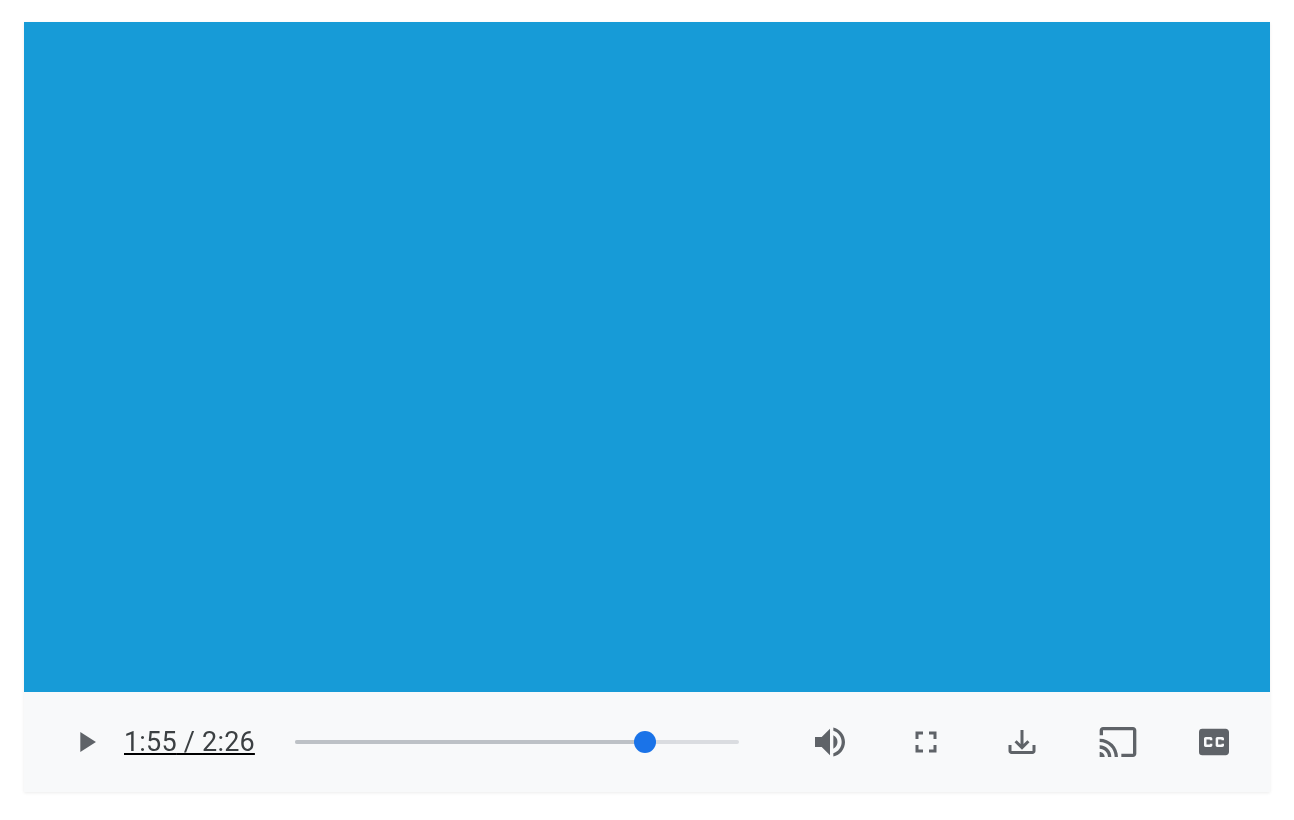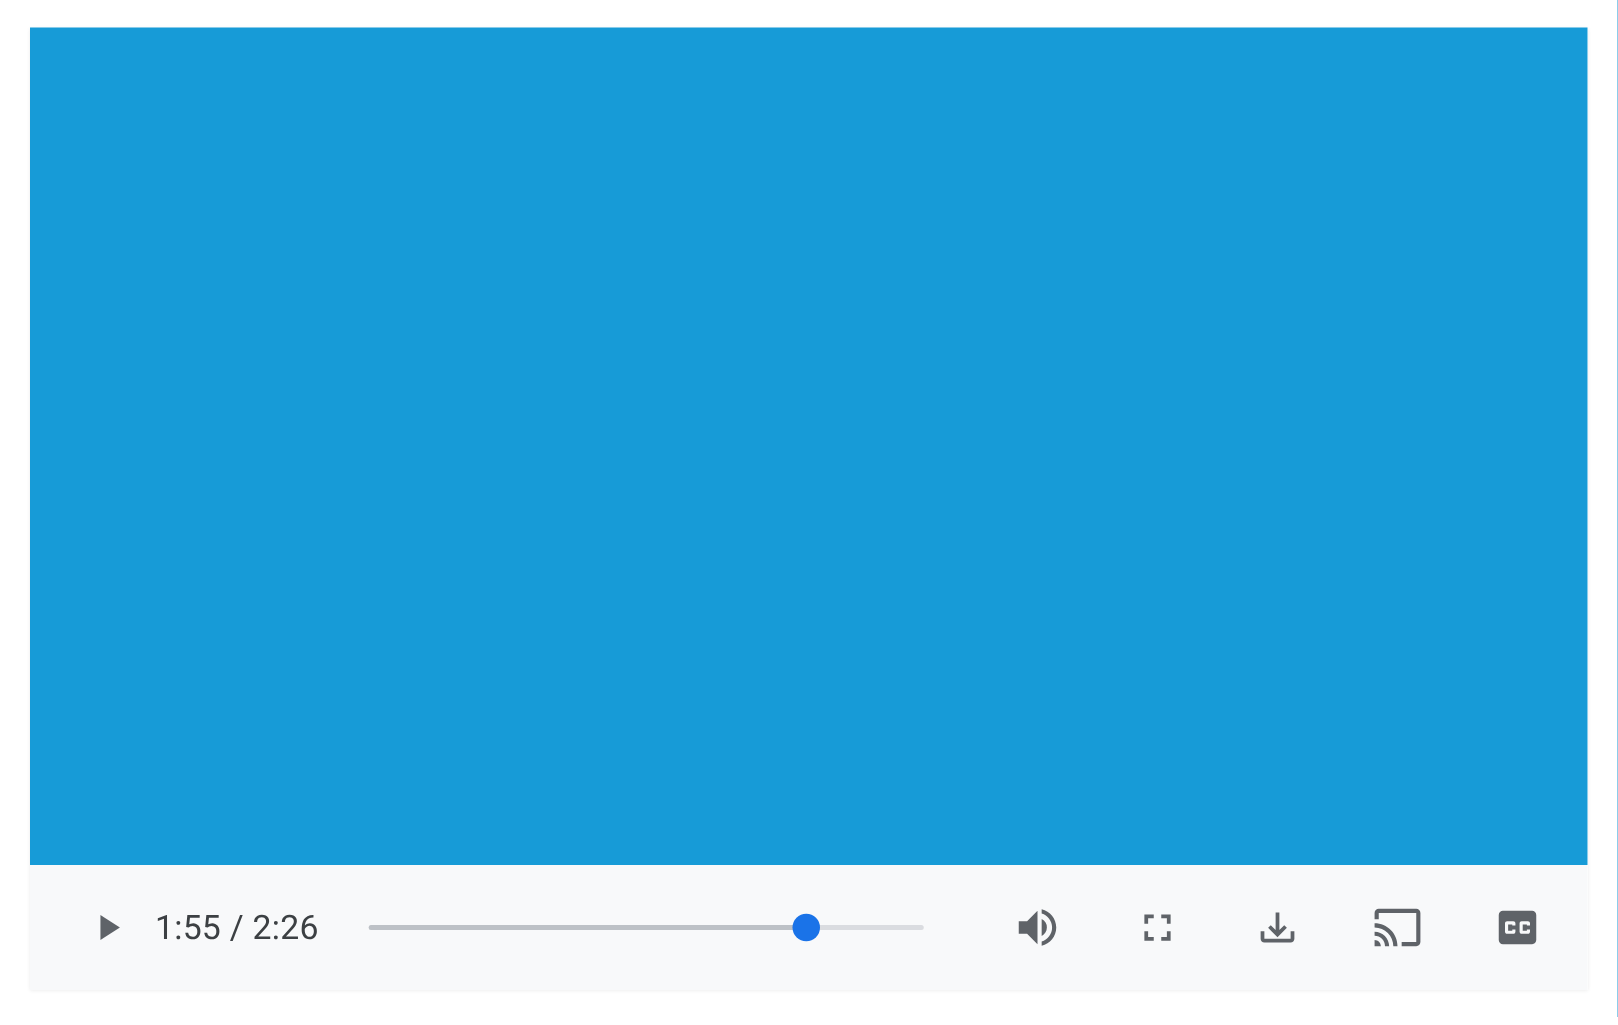--- a/index.html
+++ b/index.html
@@ -21,20 +21,21 @@
       flex: 1;
       background: #179bd7;
     }
     .controls {
       height: 100px;
       background: #f8f9fa;
       display: flex;
       align-items: center;
       padding: 0 32px 0 38px;
       gap: 0;
+      text-decoration: underline;
     }
     .icon-btn {
       width: 48px;
       height: 48px;
       display: flex;
       align-items: center;
       justify-content: center;
       cursor: pointer;
       color: #5f6368;
     }

